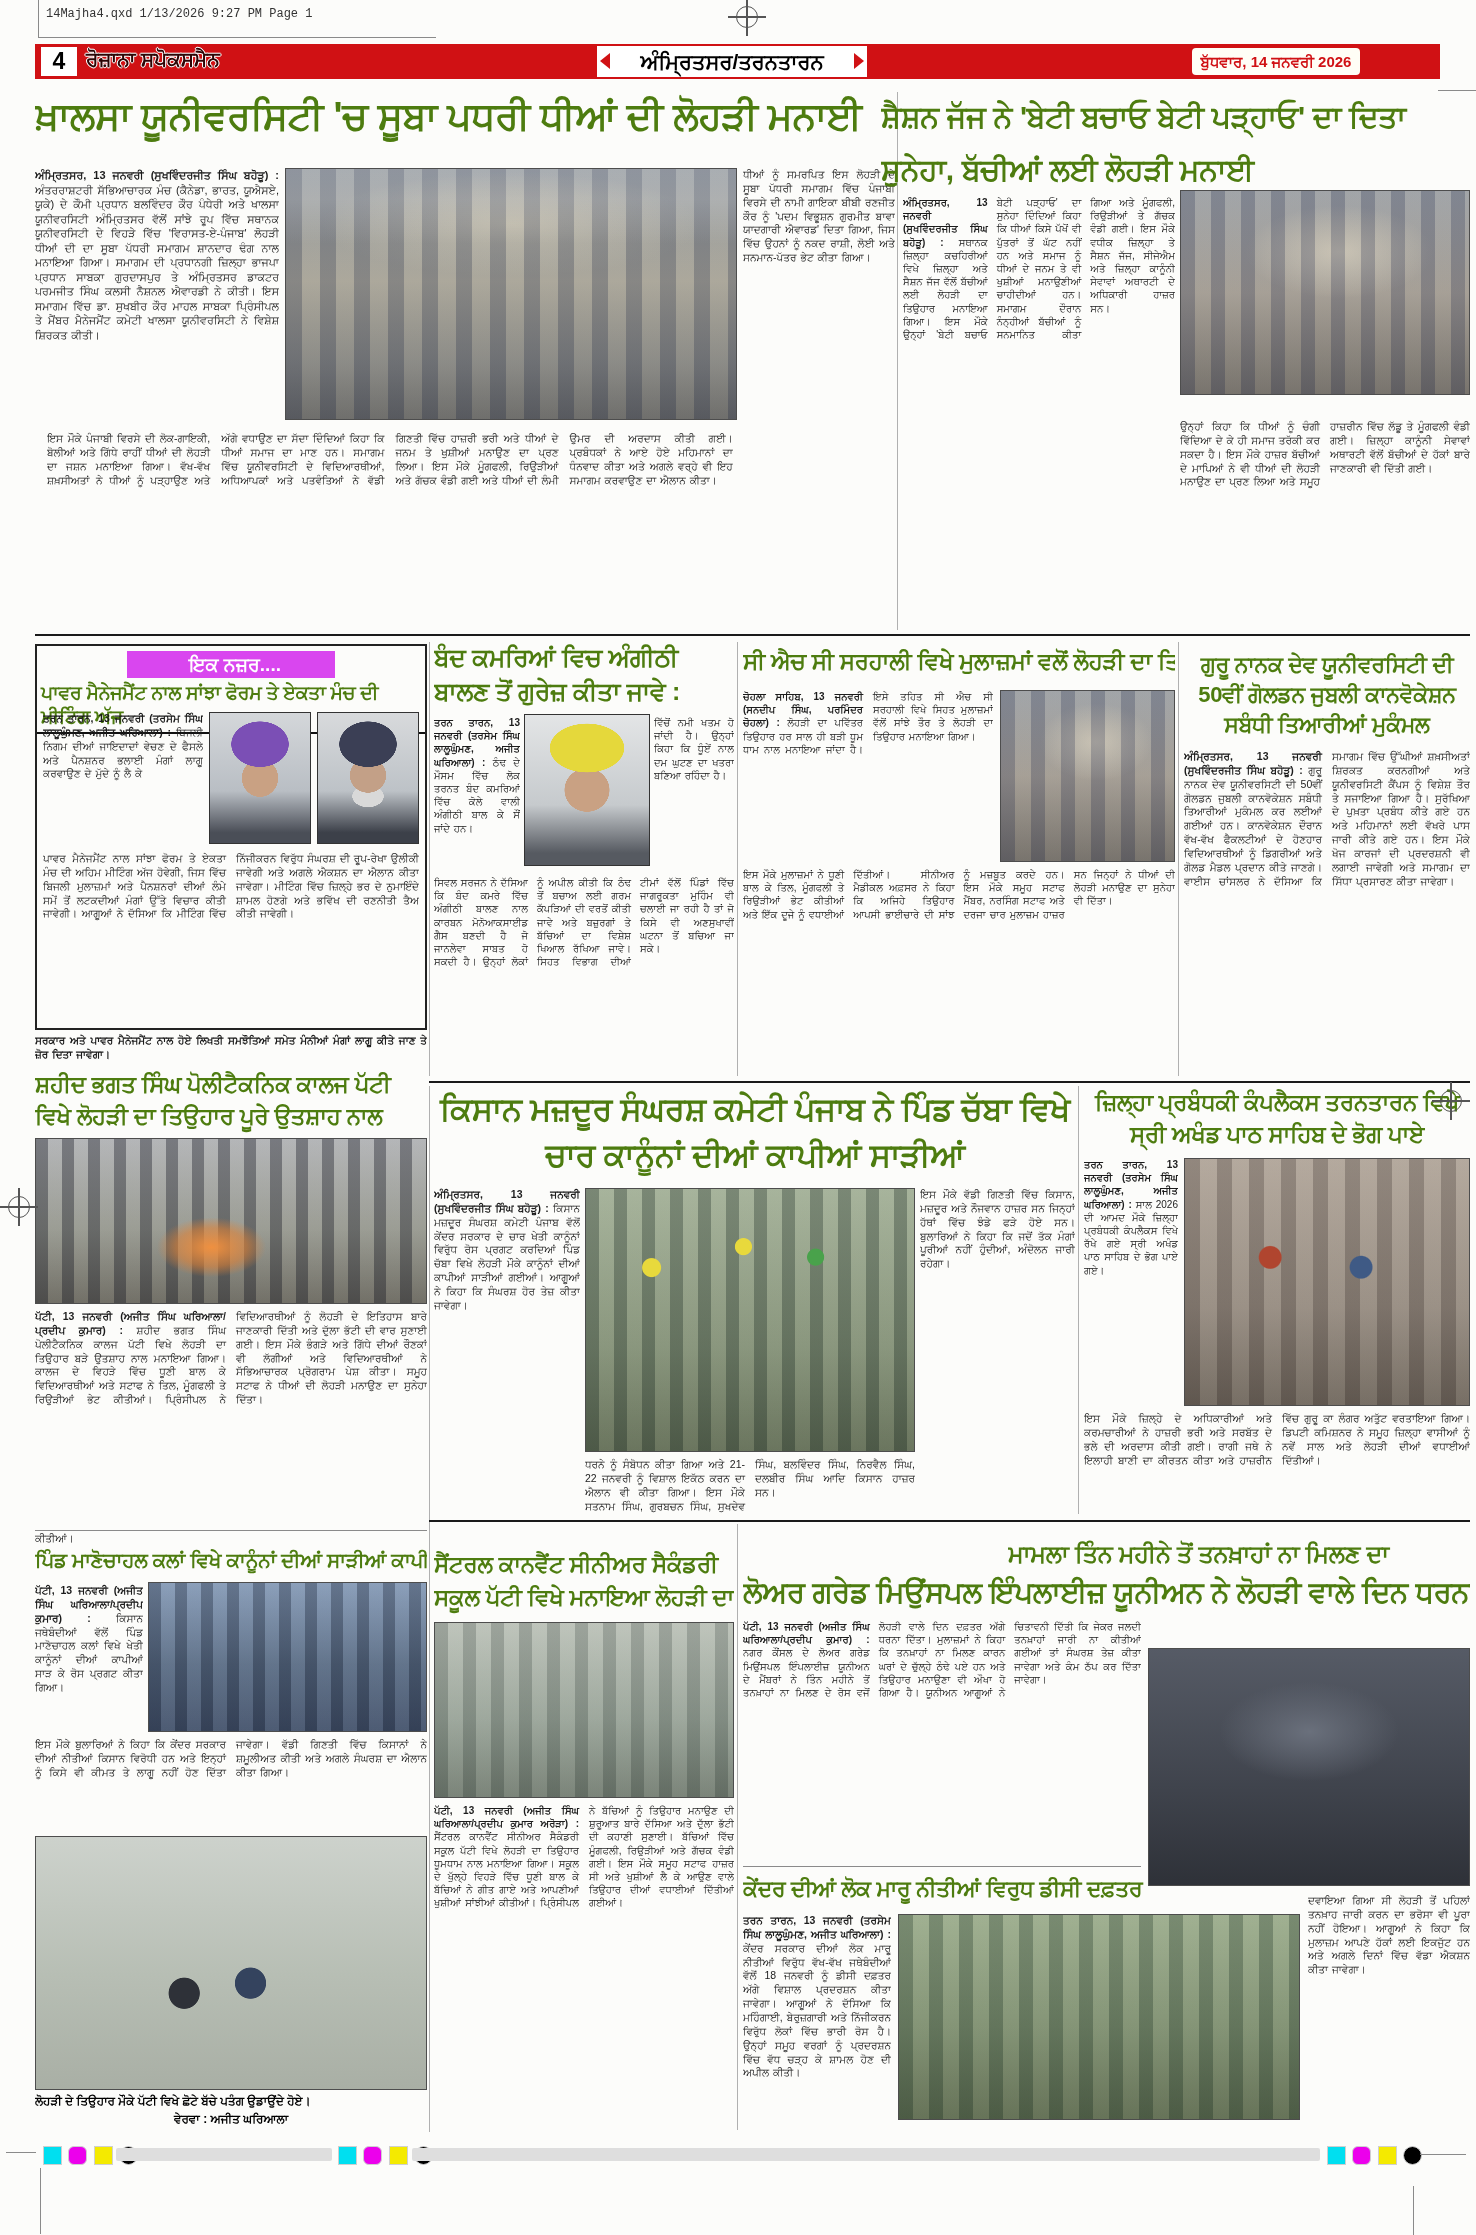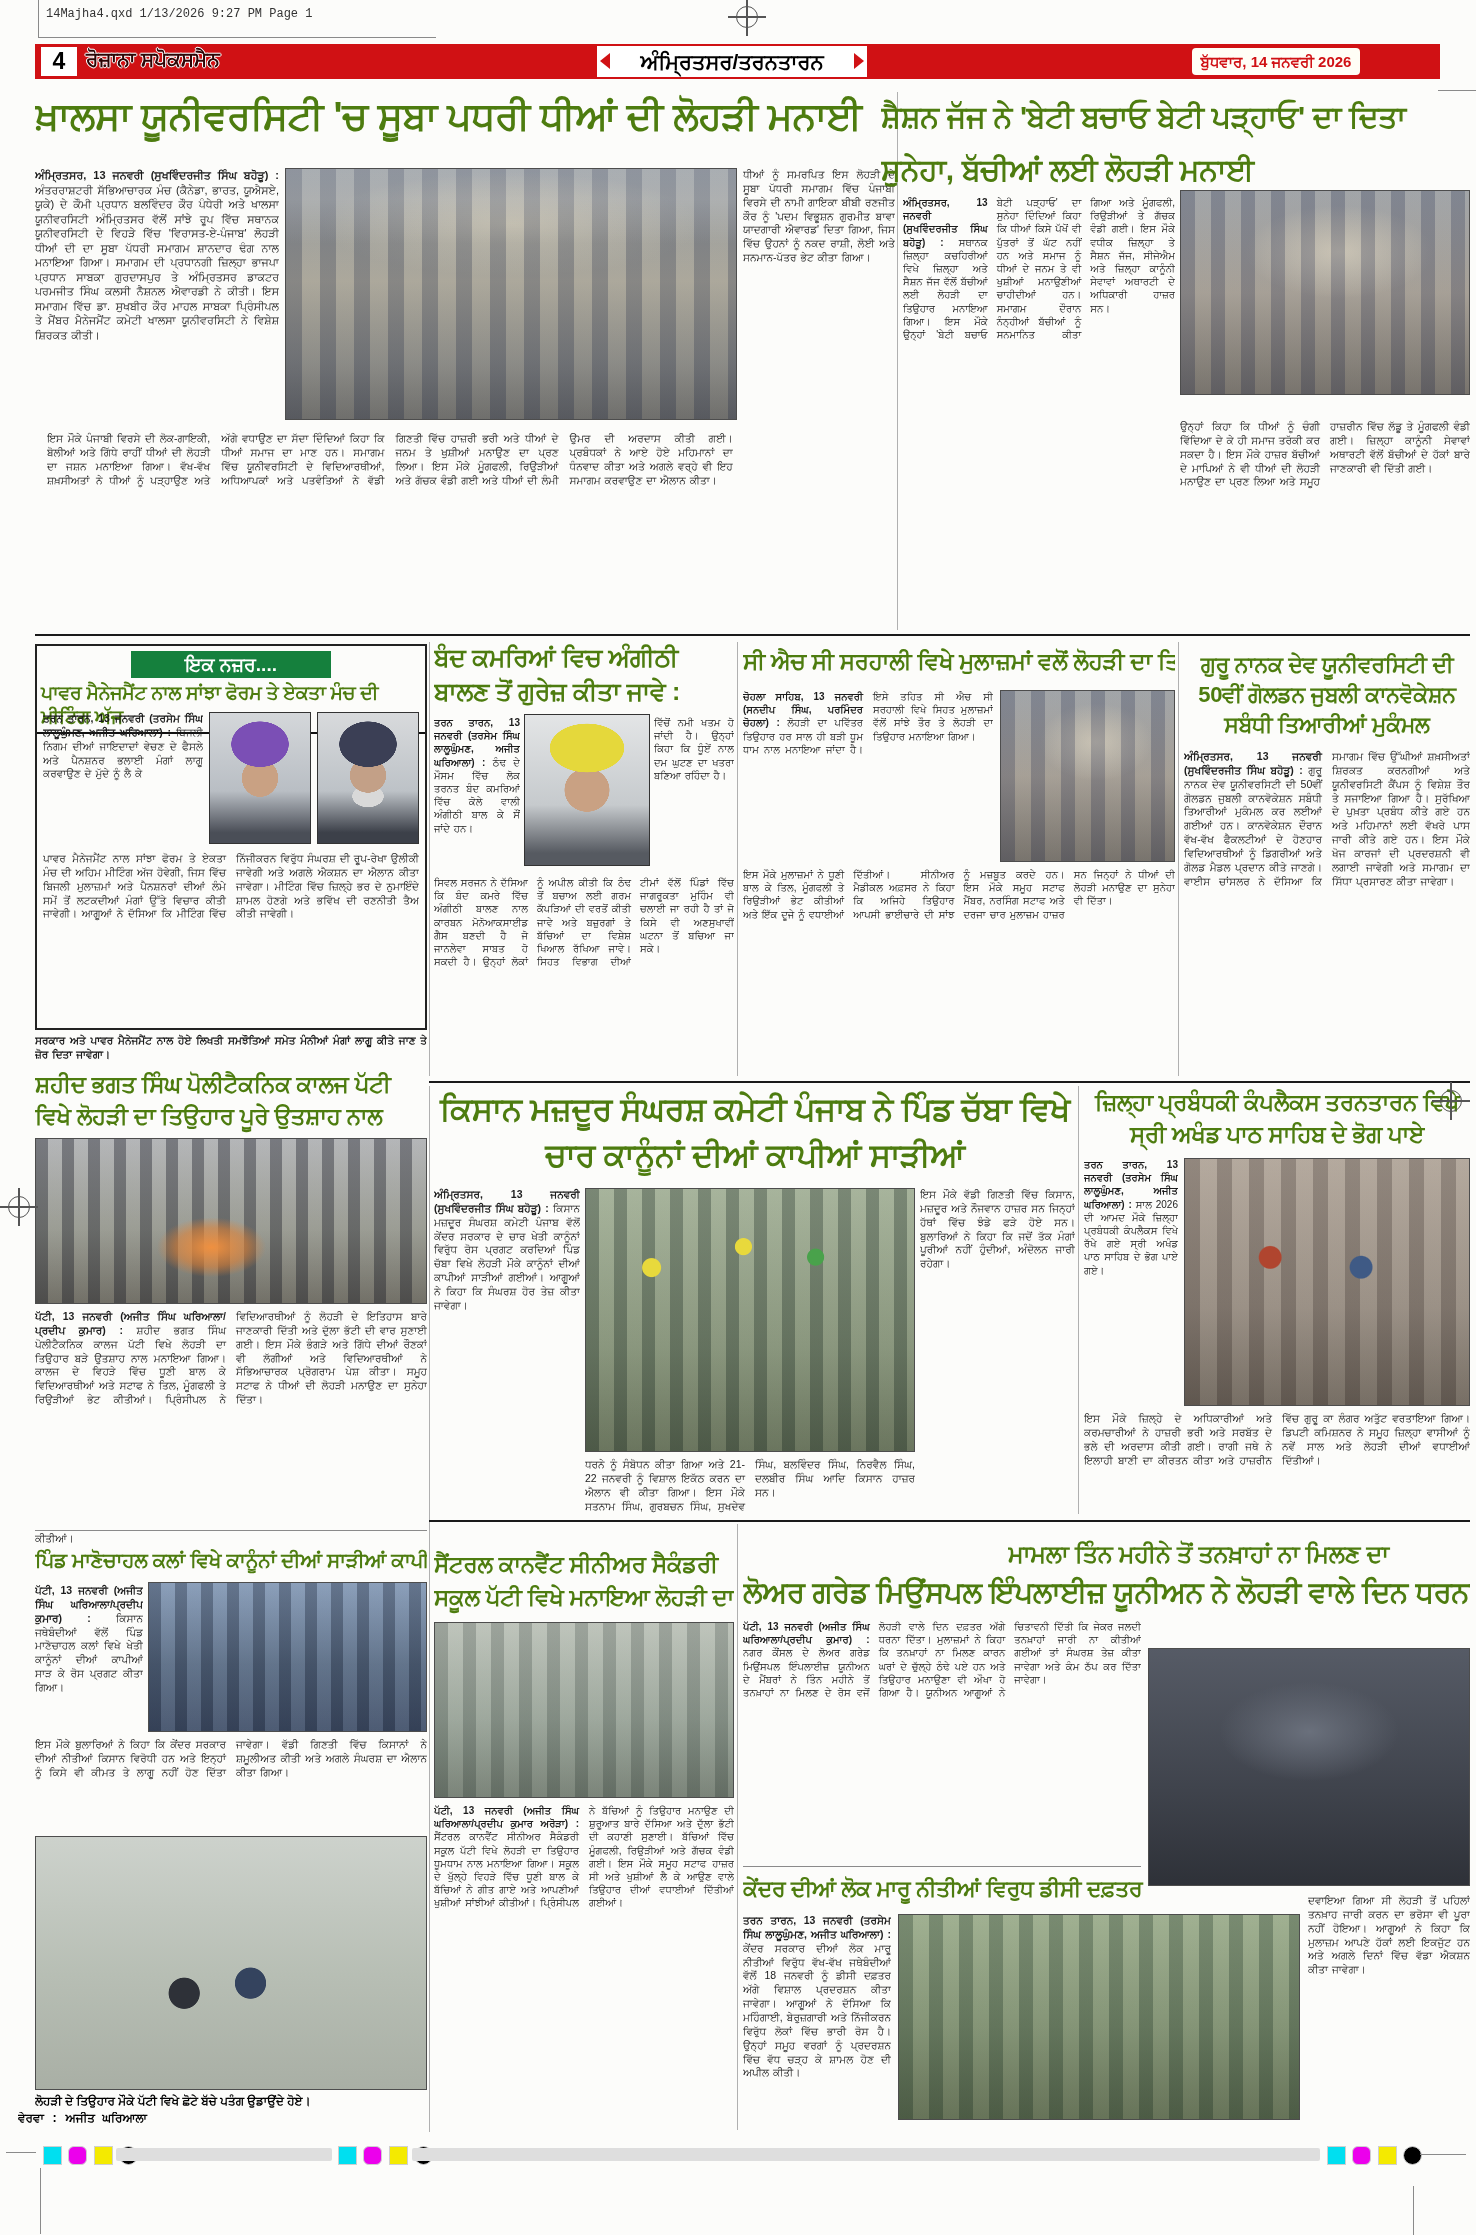--- a/index.html
+++ b/index.html
@@ -74,21 +74,21 @@
   .p-port3{background:
      radial-gradient(ellipse 48% 26% at 50% 22%,#e5d83b 0 62%,transparent 63%),
      radial-gradient(ellipse 30% 24% at 50% 50%,#c9a183 0 60%,transparent 61%),
      linear-gradient(180deg,#e3e5e6 0%,#c6cacd 60%,#565a61 92%);}
   .regsq{width:19px;height:19px;display:inline-block;border:1px solid #cfcfcf;box-sizing:border-box;margin-right:2px;vertical-align:top;}
   .graybar{background:#dedede;height:13px;border-radius:2px;}
   .cross{border:1.5px solid #555;border-radius:50%;width:20px;height:20px;}
   .cross:before,.cross:after{content:"";position:absolute;background:#555;}
   .cross:before{left:-9px;right:-9px;top:50%;height:1.5px;margin-top:-1px;}
   .cross:after{top:-9px;bottom:-9px;left:50%;width:1.5px;margin-left:-1px;}
-  .bluebar{background:#15803d;color:#fff;text-align:center;font-weight:700;}
+  .bluebar{background:#d946ef;color:#fff;text-align:center;font-weight:700;padding-left:8px;}
 </style>
 </head>
 <body>
 
 <div id="page">
 
   <div class="abs vr" style="left:38px;top:0;height:38px;background:#8a8a8a"></div>
   <div class="abs slug" style="left:46px;top:7px;">14Majha4.qxd  1/13/2026  9:27 PM  Page 1</div>
   <div class="abs hr thin" style="left:38px;top:37px;width:398px;"></div>
   <div class="abs cross" style="left:736px;top:6px;"></div>
@@ -217,21 +217,21 @@
   <div class="abs bt" style="left:35px;top:1584px;width:108px;height:146px;">
     <b class="byl">ਪੱਟੀ, 13 ਜਨਵਰੀ (ਅਜੀਤ ਸਿੰਘ ਘਰਿਆਲਾ/ਪ੍ਰਦੀਪ ਕੁਮਾਰ) :</b>
     <span>ਕਿਸਾਨ ਜਥੇਬੰਦੀਆਂ ਵੱਲੋਂ ਪਿੰਡ ਮਾਣੋਚਾਹਲ ਕਲਾਂ ਵਿਖੇ ਖੇਤੀ ਕਾਨੂੰਨਾਂ ਦੀਆਂ ਕਾਪੀਆਂ ਸਾੜ ਕੇ ਰੋਸ ਪ੍ਰਗਟ ਕੀਤਾ ਗਿਆ।</span>
   </div>
   <div class="abs photo p-night" style="left:148px;top:1582px;width:279px;height:150px;"></div>
   <div class="abs bt cols2" style="left:35px;top:1738px;width:392px;height:94px;">
     <span>ਇਸ ਮੌਕੇ ਬੁਲਾਰਿਆਂ ਨੇ ਕਿਹਾ ਕਿ ਕੇਂਦਰ ਸਰਕਾਰ ਦੀਆਂ ਨੀਤੀਆਂ ਕਿਸਾਨ ਵਿਰੋਧੀ ਹਨ ਅਤੇ ਇਨ੍ਹਾਂ ਨੂੰ ਕਿਸੇ ਵੀ ਕੀਮਤ ਤੇ ਲਾਗੂ ਨਹੀਂ ਹੋਣ ਦਿੱਤਾ ਜਾਵੇਗਾ। ਵੱਡੀ ਗਿਣਤੀ ਵਿੱਚ ਕਿਸਾਨਾਂ ਨੇ ਸ਼ਮੂਲੀਅਤ ਕੀਤੀ ਅਤੇ ਅਗਲੇ ਸੰਘਰਸ਼ ਦਾ ਐਲਾਨ ਕੀਤਾ ਗਿਆ।</span>
   </div>
   <div class="abs photo p-kites" style="left:35px;top:1836px;width:392px;height:254px;"></div>
   <div class="abs cap" style="left:35px;top:2094px;width:392px;height:17px;">ਲੋਹੜੀ ਦੇ ਤਿਉਹਾਰ ਮੌਕੇ ਪੱਟੀ ਵਿਖੇ ਛੋਟੇ ਬੱਚੇ ਪਤੰਗ ਉਡਾਉਂਦੇ ਹੋਏ।</div>
-  <div class="abs cap" style="left:18px;top:2112px;width:392px;height:17px;text-align:left;font-family:Liberation Mono, monospace;">ਵੇਰਵਾ : ਅਜੀਤ ਘਰਿਆਲਾ</div>
+  <div class="abs cap" style="left:35px;top:2112px;width:392px;height:17px;text-align:center;">ਵੇਰਵਾ : ਅਜੀਤ ਘਰਿਆਲਾ</div>
 
   <div class="abs hr" style="left:429px;top:1520px;width:1041px;"></div>
   <div class="abs vr" style="left:737px;top:1524px;height:606px;"></div>
   <div class="abs hl" style="left:434px;top:1548px;width:300px;height:68px;font-size:23px;line-height:33px;">ਸੈਂਟਰਲ ਕਾਨਵੈਂਟ ਸੀਨੀਅਰ ਸੈਕੰਡਰੀ ਸਕੂਲ ਪੱਟੀ ਵਿਖੇ ਮਨਾਇਆ ਲੋਹੜੀ ਦਾ ਤਿਉਹਾਰ</div>
   <div class="abs photo p-school" style="left:434px;top:1622px;width:300px;height:176px;"></div>
   <div class="abs bt cols2" style="left:434px;top:1804px;width:300px;height:326px;font-size:10px;">
     <b class="byl">ਪੱਟੀ, 13 ਜਨਵਰੀ (ਅਜੀਤ ਸਿੰਘ ਘਰਿਆਲਾ/ਪ੍ਰਦੀਪ ਕੁਮਾਰ ਅਰੋੜਾ) :</b>
     <span>ਸੈਂਟਰਲ ਕਾਨਵੈਂਟ ਸੀਨੀਅਰ ਸੈਕੰਡਰੀ ਸਕੂਲ ਪੱਟੀ ਵਿਖੇ ਲੋਹੜੀ ਦਾ ਤਿਉਹਾਰ ਧੂਮਧਾਮ ਨਾਲ ਮਨਾਇਆ ਗਿਆ। ਸਕੂਲ ਦੇ ਖੁੱਲ੍ਹੇ ਵਿਹੜੇ ਵਿੱਚ ਧੂਣੀ ਬਾਲ ਕੇ ਬੱਚਿਆਂ ਨੇ ਗੀਤ ਗਾਏ ਅਤੇ ਆਪਣੀਆਂ ਖੁਸ਼ੀਆਂ ਸਾਂਝੀਆਂ ਕੀਤੀਆਂ। ਪ੍ਰਿੰਸੀਪਲ ਨੇ ਬੱਚਿਆਂ ਨੂੰ ਤਿਉਹਾਰ ਮਨਾਉਣ ਦੀ ਸ਼ੁਰੂਆਤ ਬਾਰੇ ਦੱਸਿਆ ਅਤੇ ਦੁੱਲਾ ਭੱਟੀ ਦੀ ਕਹਾਣੀ ਸੁਣਾਈ। ਬੱਚਿਆਂ ਵਿੱਚ ਮੂੰਗਫਲੀ, ਰਿਉੜੀਆਂ ਅਤੇ ਗੱਚਕ ਵੰਡੀ ਗਈ। ਇਸ ਮੌਕੇ ਸਮੂਹ ਸਟਾਫ ਹਾਜ਼ਰ ਸੀ ਅਤੇ ਖੁਸ਼ੀਆਂ ਲੈ ਕੇ ਆਉਣ ਵਾਲੇ ਤਿਉਹਾਰ ਦੀਆਂ ਵਧਾਈਆਂ ਦਿੱਤੀਆਂ ਗਈਆਂ।</span>
   </div>
 

